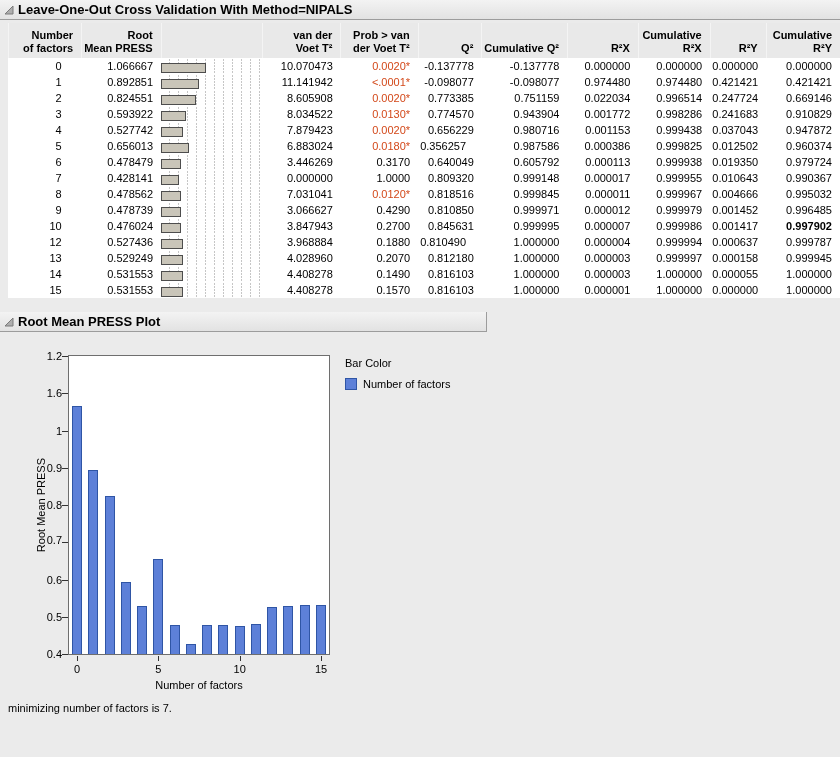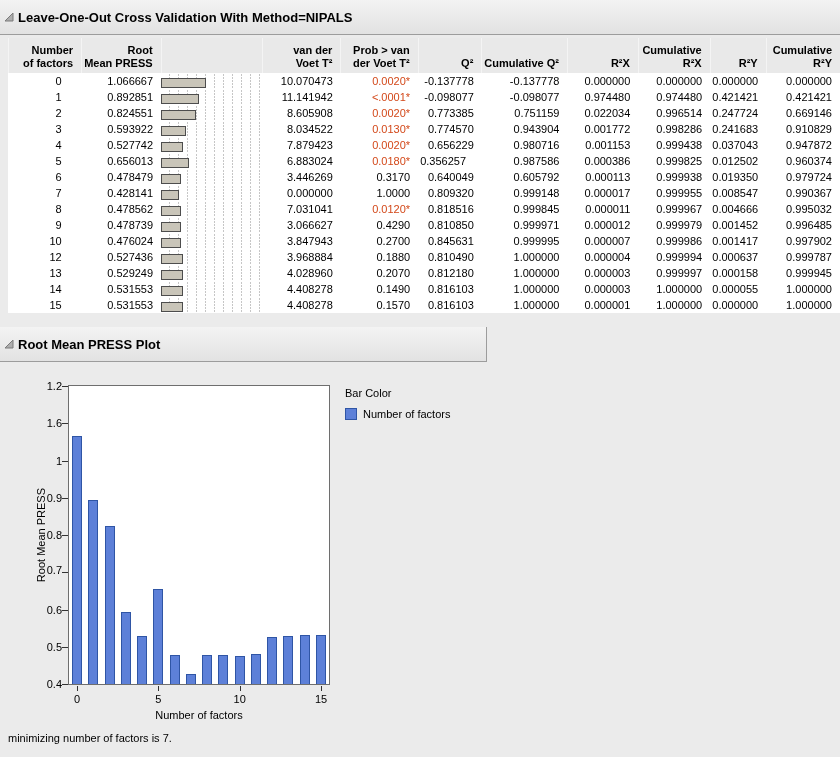--- a/index.html
+++ b/index.html
@@ -7,21 +7,21 @@
   body {
     width:840px; height:757px;
     background:#ebebeb;
     font-family:"Liberation Sans", sans-serif;
     font-size:11px; color:#000;
     overflow:hidden;
   }
   
   .outline-header {
     display:flex; align-items:center;
-    height:35px;
+    height:20px;
     background:linear-gradient(#f3f3f3,#e2e2e2);
     border-bottom:1px solid #9c9c9c;
     padding-left:3px;
   }
   .outline-header.narrow { width:487px; border-right:1px solid #9c9c9c; }
   .outline-title { font-weight:bold; font-size:13px; margin-left:4px; white-space:nowrap; }
   .disc { display:inline-flex; width:11px; height:11px; align-items:center; justify-content:center; cursor:pointer; flex:none; }
 
   
   table.cv { border-collapse:collapse; table-layout:fixed; margin:3px 0 0 8px; background:#fff; }
@@ -247,21 +247,21 @@
           <td style="text-align: right;">0.428141</td>
           <td class="bar-cell" style="text-align: left;">
             <div class="tbar" style="width: 17.8%;"></div>
           </td>
           <td style="text-align: right;">0.000000</td>
           <td style="text-align: right;">1.0000</td>
           <td style="text-align: right;">0.809320</td>
           <td style="text-align: right;">0.999148</td>
           <td style="text-align: right;">0.000017</td>
           <td style="text-align: right;">0.999955</td>
-          <td style="text-align: right;">0.008547</td>
+          <td style="text-align: right;">0.010643</td>
           <td style="text-align: right;">0.990367</td>
         </tr>
         <tr>
           <td class="factors" style="text-align: right;">8</td>
           <td style="text-align: right;">0.478562</td>
           <td class="bar-cell" style="text-align: left;">
             <div class="tbar" style="width: 19.9%;"></div>
           </td>
           <td style="text-align: right;">7.031041</td>
           <td class="sig" style="text-align: right;">0.0120*</td>
@@ -293,31 +293,31 @@
           <td class="bar-cell" style="text-align: left;">
             <div class="tbar" style="width: 19.8%;"></div>
           </td>
           <td style="text-align: right;">3.847943</td>
           <td style="text-align: right;">0.2700</td>
           <td style="text-align: right;">0.845631</td>
           <td style="text-align: right;">0.999995</td>
           <td style="text-align: right;">0.000007</td>
           <td style="text-align: right;">0.999986</td>
           <td style="text-align: right;">0.001417</td>
-          <td style="text-align: right;">0.997902</td>
+          <td style="text-align: right; font-weight: bold;">0.997902</td>
         </tr>
         <tr>
           <td class="factors" style="text-align: right;">12</td>
           <td style="text-align: right;">0.527436</td>
           <td class="bar-cell" style="text-align: left;">
             <div class="tbar" style="width: 22%;"></div>
           </td>
           <td style="text-align: right;">3.968884</td>
           <td style="text-align: right;">0.1880</td>
-          <td style="text-align: right; margin-top: 14px;">0.810490</td>
+          <td style=" margin-top: 14px;">0.810490</td>
           <td style="text-align: right;">1.000000</td>
           <td style="text-align: right;">0.000004</td>
           <td style="text-align: right;">0.999994</td>
           <td style="text-align: right;">0.000637</td>
           <td style="text-align: right;">0.999787</td>
         </tr>
         <tr>
           <td class="factors" style="text-align: right;">13</td>
           <td style="text-align: right;">0.529249</td>
           <td class="bar-cell" style="text-align: left;">

